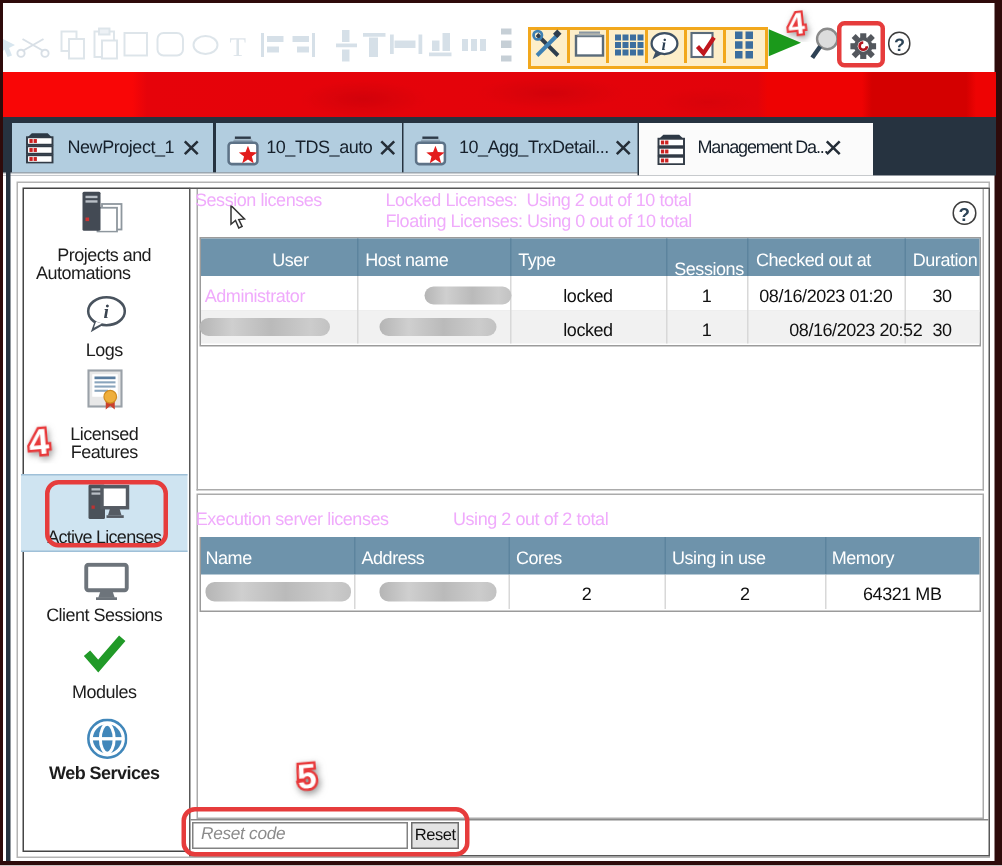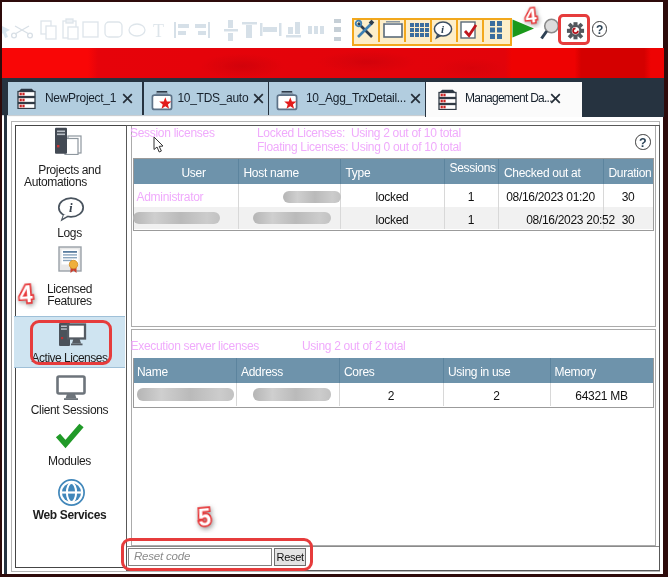--- a/index.html
+++ b/index.html
@@ -351,21 +351,21 @@
     <svg class="abs" style="left:153px;top:137px;" width="13" height="17" viewBox="0 0 13 17">
       <polygon points="1,0 1,12.5 4,10 6.2,15 8.4,14 6.2,9.4 10,9" fill="#fdfdfd" stroke="#333" stroke-width="1"></polygon>
     </svg>
 
     <div class="abs" style="left:133px;top:158px;width:519px;height:70.5px;border:1px solid #9b9b9b;background:#fff;"></div>
 
     <div class="abs" style="left:133.5px;top:159px;width:519px;height:25px;background:#6e93ab;"></div>
     <span class="t hdr" style="left:137.5px;top:165.5px;margin-left:44px;">User</span>
     <span class="t hdr" style="left:243.5px;top:165.5px;">Host name</span>
     <span class="t hdr" style="left:345.5px;top:165.5px;">Type</span>
-    <span class="t hdr" style="left:449.5px;top:161px;">Sessions</span>
+    <span class="t hdr" style="left:449.5px;top:172px;text-decoration:underline;">Sessions</span>
     <span class="t hdr" style="left:504px;top:165.5px;">Checked out at</span>
     <span class="t hdr" style="left:608.5px;top:165.5px;">Duration</span>
 
     <div class="abs" style="left:237.5px;top:159px;width:1px;height:25px;background:#5c849e;"></div>
     <div class="abs" style="left:339.5px;top:159px;width:1px;height:25px;background:#5c849e;"></div>
     <div class="abs" style="left:443.5px;top:159px;width:1px;height:25px;background:#5c849e;"></div>
     <div class="abs" style="left:497.5px;top:159px;width:1px;height:25px;background:#5c849e;"></div>
     <div class="abs" style="left:602.5px;top:159px;width:1px;height:25px;background:#5c849e;"></div>
 
     <div class="abs" style="left:133.5px;top:184px;width:519px;height:23px;background:#fff;border-bottom:1px solid #d8d8d8;"></div>

